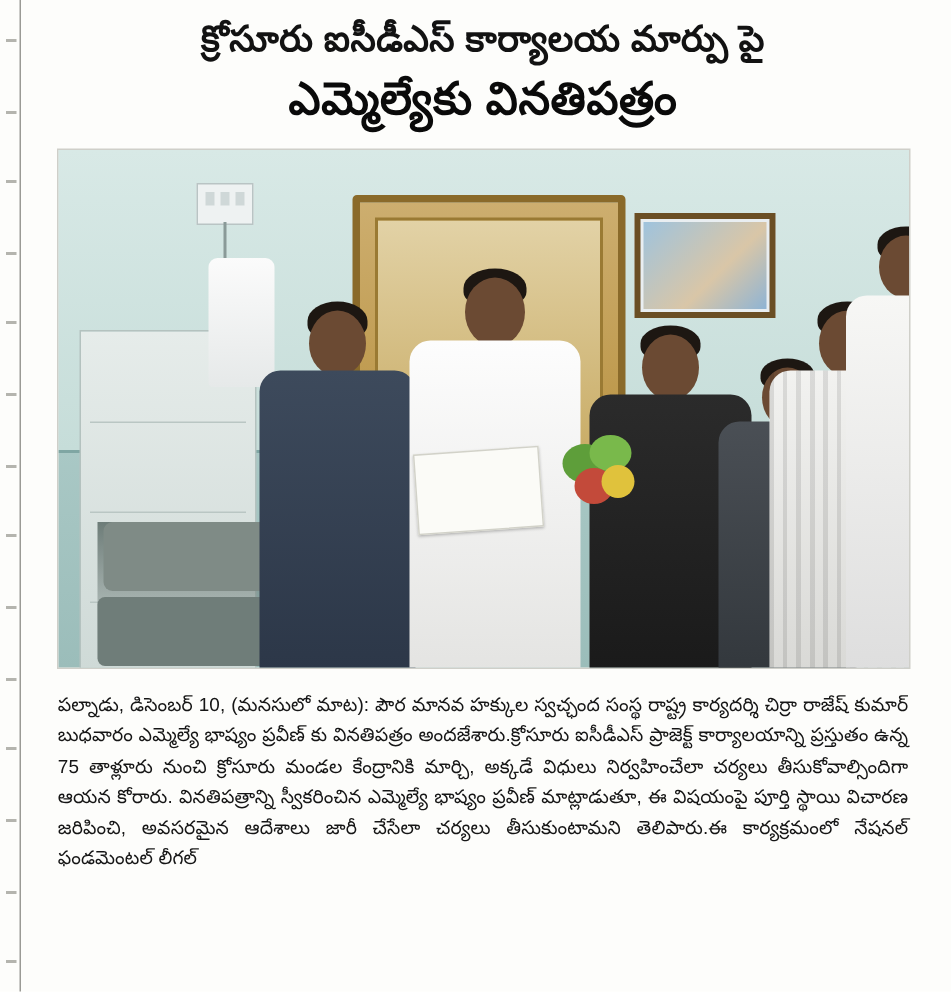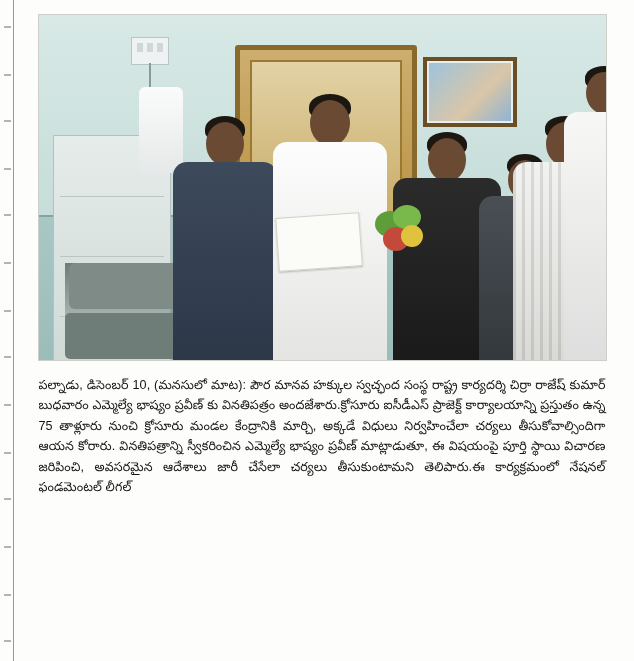--- a/index.html
+++ b/index.html
@@ -251,20 +251,24 @@
       <i style="top:404px"></i>
     <i style="top:452px"></i>
       <i style="top:498px"></i>
       <i style="top:546px"></i>
     <i style="top:594px"></i>
       <i style="top:640px"></i>
   </div>
 
   <div class="content">
 
+    <div class="headline-block">
+      <div class="headline-1">క్రోసూరు ఐసీడీఎస్  కార్యాలయ మార్పు పై</div>
+      <div class="headline-2">ఎమ్మెల్యేకు వినతిపత్రం</div>
+    </div>
 
     <div class="photo">
       <div class="wall"></div>
       <div class="wall-lower"></div>
       <div class="dado-line"></div>
 
       <div class="cabinet">
         <div class="shelf" style="top:60px"></div>
         <div class="shelf" style="top:120px"></div>
         <div class="shelf" style="top:180px"></div>

